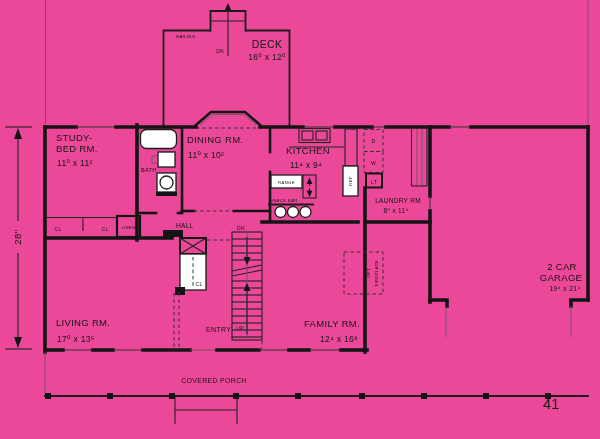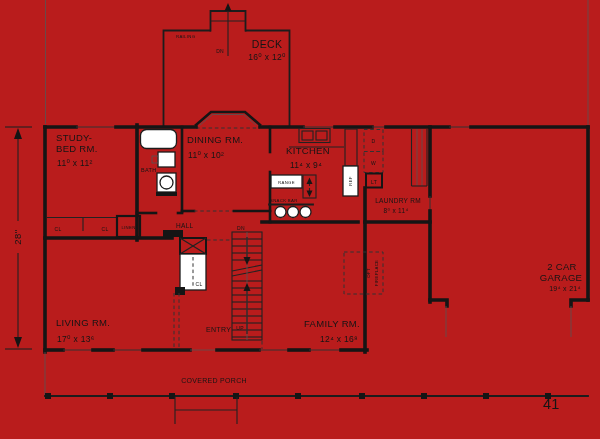--- a/index.html
+++ b/index.html
@@ -1,16 +1,16 @@
 <!DOCTYPE html>
 <html><head>
 <meta charset="utf-8">
 <style>
   html,body{margin:0;padding:0;background:#fff;}
-  .page{width:600px;height:439px;position:relative;background:#b91c1c;overflow:hidden;}
+  .page{width:600px;height:439px;position:relative;background:#ec4899;overflow:hidden;}
   svg{display:block;}
   text{font-family:"Liberation Sans","DejaVu Sans",sans-serif;fill:#151515;letter-spacing:.3px;}
   .w4{stroke:#151515;stroke-width:3.6;stroke-linecap:square;fill:none;}
   .w3{stroke:#151515;stroke-width:2.6;stroke-linecap:square;fill:none;}
   .w2{stroke:#1c1c1c;stroke-width:1.8;stroke-linecap:square;fill:none;}
   .t{stroke:#222;stroke-width:1.1;fill:none;}
   .tt{stroke:#555;stroke-width:.8;fill:none;}
   .win{stroke:#333;stroke-width:1;fill:none;}
   .dash{stroke:#333;stroke-width:1;fill:none;stroke-dasharray:3.5 2.8;}
   .fx{stroke:#1c1c1c;stroke-width:1.3;fill:#fff;}

